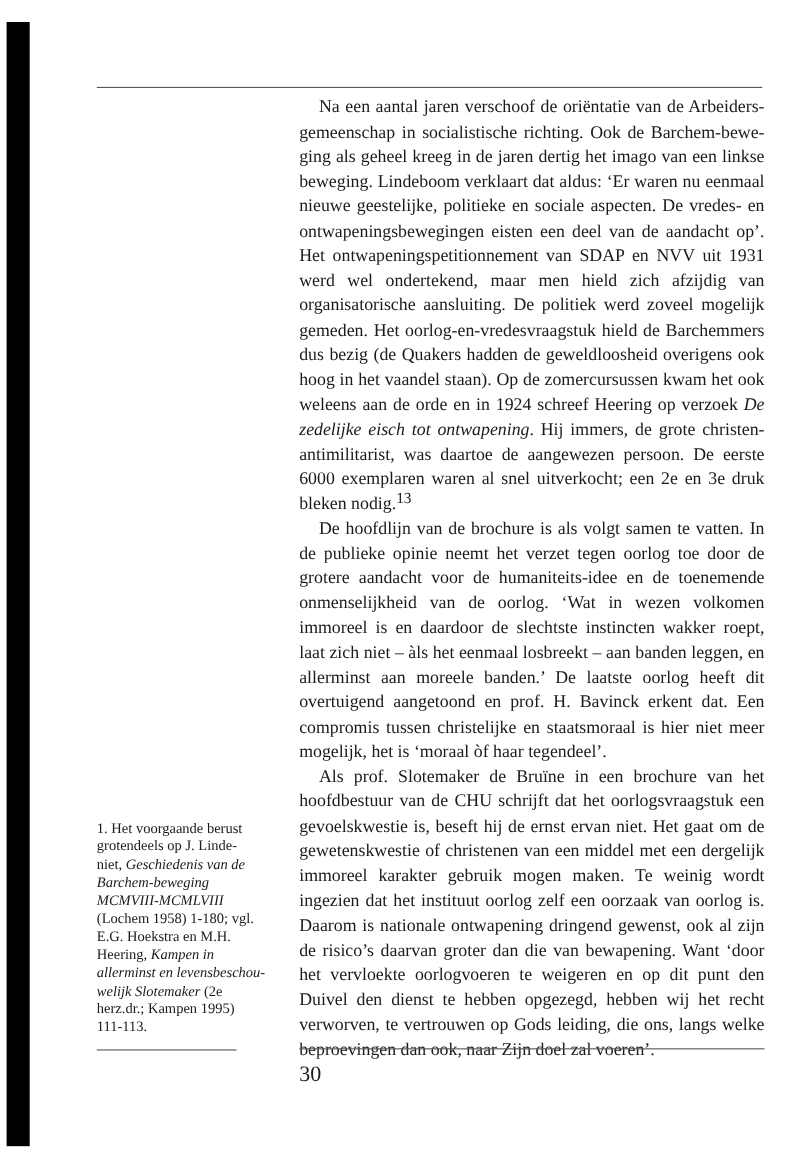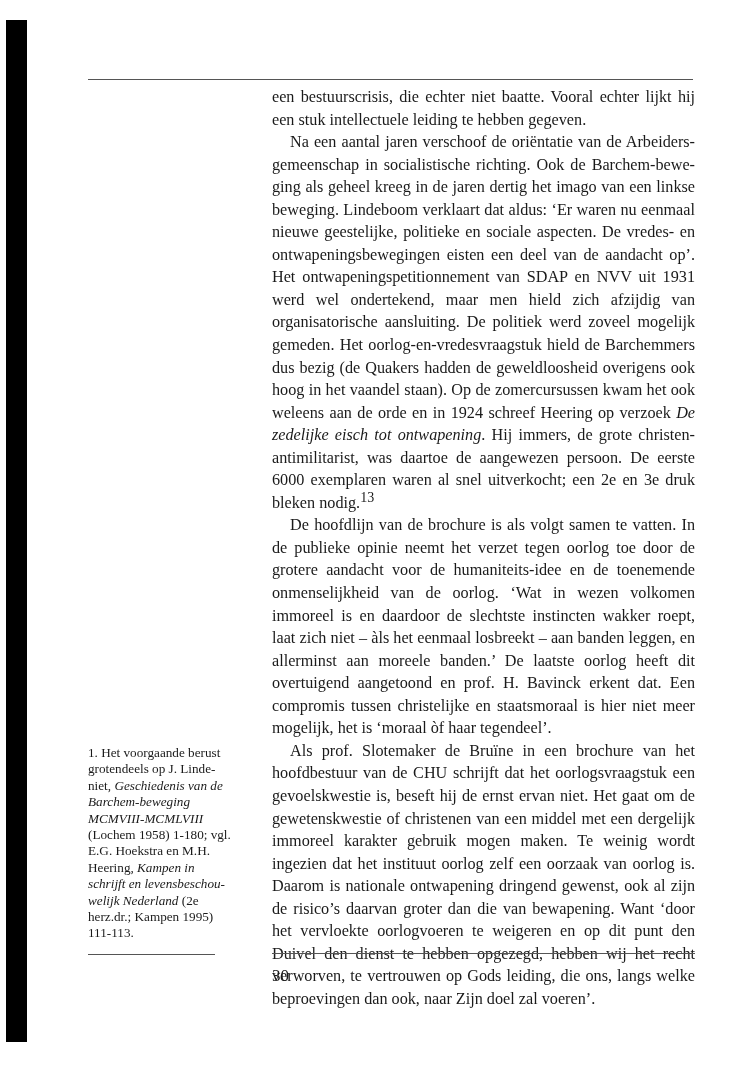--- a/index.html
+++ b/index.html
@@ -12,47 +12,46 @@
   .rule-main { left: 272px; top: 953px; width: 423px; }
   .main { position: absolute; left: 272px; top: 86px; width: 423px;
           font-size: 16.2px; line-height: 22.55px; text-align: justify; }
   .main p { margin: 0; }
   .main p.indent { text-indent: 18px; }
   .main p.noindent { text-indent: 0; }
   sup { font-size: 14px; line-height: 0; vertical-align: 6px; }
   .footnote { position: absolute; left: 88px; top: 745px; width: 172px;
               font-size: 13.2px; line-height: 16.4px; }
   .footnote .line { display: block; white-space: nowrap; }
-  .pagenum { position: absolute; left: 272px; top: 966px; font-size: 17px; }
+  .pagenum { position: absolute; left: 272px; top: 966px; font-size: 20px; }
   i { font-style: italic; }
 </style>
 </head>
 <body>
 
 <div class="binding"></div>
 <div class="rule rule-top"></div>
 
 <div class="main" id="main">
-    <p class="noindent"><span>een bestuurscrisis, die echter niet baatte. Vooral echter lijkt hij een stuk intellectuele leiding te hebben gegeven.</span></p>
     <p class="indent"><span>Na een aantal jaren verschoof de oriëntatie van de Arbeiders­gemeenschap in socialistische richting. Ook de Barchem-bewe­ging als geheel kreeg in de jaren dertig het imago van een linkse beweging. Lindeboom verklaart dat aldus: ‘Er waren nu eenmaal nieuwe geestelijke, politieke en sociale aspecten. De vredes- en ontwapeningsbewegingen eisten een deel van de aandacht op’. Het ontwapeningspetitionnement van SDAP en NVV uit 1931 werd wel ondertekend, maar men hield zich afzijdig van organisatori­sche aansluiting. De politiek werd zoveel mogelijk gemeden. Het oorlog-en-vredesvraagstuk hield de Barchemmers dus bezig (de Quakers hadden de geweldloosheid overigens ook hoog in het vaandel staan). Op de zomercursussen kwam het ook weleens aan de orde en in 1924 schreef Heering op verzoek </span><i>De zedelijke eisch tot ontwapening</i><span>. Hij immers, de grote christen-antimilitarist, was daartoe de aangewezen persoon. De eerste 6000 exemplaren wa­ren al snel uitverkocht; een 2e en 3e druk bleken nodig.</span><sup>13</sup></p>
     <p class="indent"><span>De hoofdlijn van de brochure is als volgt samen te vatten. In de publieke opinie neemt het verzet tegen oorlog toe door de grotere aandacht voor de humaniteits-idee en de toenemende onmenselijk­heid van de oorlog. ‘Wat in wezen volkomen immoreel is en daar­door de slechtste instincten wakker roept, laat zich niet – àls het eenmaal losbreekt – aan banden leggen, en allerminst aan moreele banden.’ De laatste oorlog heeft dit overtuigend aangetoond en prof. H. Bavinck erkent dat. Een compromis tussen christelijke en staats­moraal is hier niet meer mogelijk, het is ‘moraal òf haar tegendeel’.</span></p>
     <p class="indent"><span>Als prof. Slotemaker de Bruïne in een brochure van het hoofd­bestuur van de CHU schrijft dat het oorlogsvraagstuk een gevoels­kwestie is, beseft hij de ernst ervan niet. Het gaat om de gewetens­kwestie of christenen van een middel met een dergelijk immoreel karakter gebruik mogen maken. Te weinig wordt ingezien dat het instituut oorlog zelf een oorzaak van oorlog is. Daarom is natio­nale ontwapening dringend gewenst, ook al zijn de risico’s daar­van groter dan die van bewapening. Want ‘door het vervloekte oorlogvoeren te weigeren en op dit punt den Duivel den dienst te hebben opgezegd, hebben wij het recht verworven, te vertrouwen op Gods leiding, die ons, langs welke beproevingen dan ook, naar Zijn doel zal voeren’.</span></p>
   </div>
 
 <div class="footnote" id="footnote">
     <span class="line"><span>1. Het voorgaande berust</span></span>
     <span class="line"><span>grotendeels op J. Linde-</span></span>
     <span class="line"><span>niet, </span><i>Geschiedenis van de</i></span>
     <span class="line"><i>Barchem-beweging</i></span>
     <span class="line"><i>MCMVIII-MCMLVIII</i></span>
     <span class="line"><span>(Lochem 1958) 1-180; vgl.</span></span>
     <span class="line"><span>E.G. Hoekstra en M.H.</span></span>
     <span class="line"><span>Heering, </span><i>Kampen in</i></span>
-    <span class="line"><i>schrijft en levensbeschou-</i></span>
-    <span class="line"><i>welijk Nederland</i><span> (2e</span></span>
+    <span class="line"><i>allerminst en levensbeschou-</i></span>
+    <span class="line"><i>welijk Slotemaker</i><span> (2e</span></span>
     <span class="line"><span>herz.dr.; Kampen 1995)</span></span>
     <span class="line"><span>111-113.</span></span>
   </div>
 
 <div class="rule rule-foot"></div>
 <div class="rule rule-main"></div>
 
 <div class="pagenum">30</div>
 
 </body></html>

